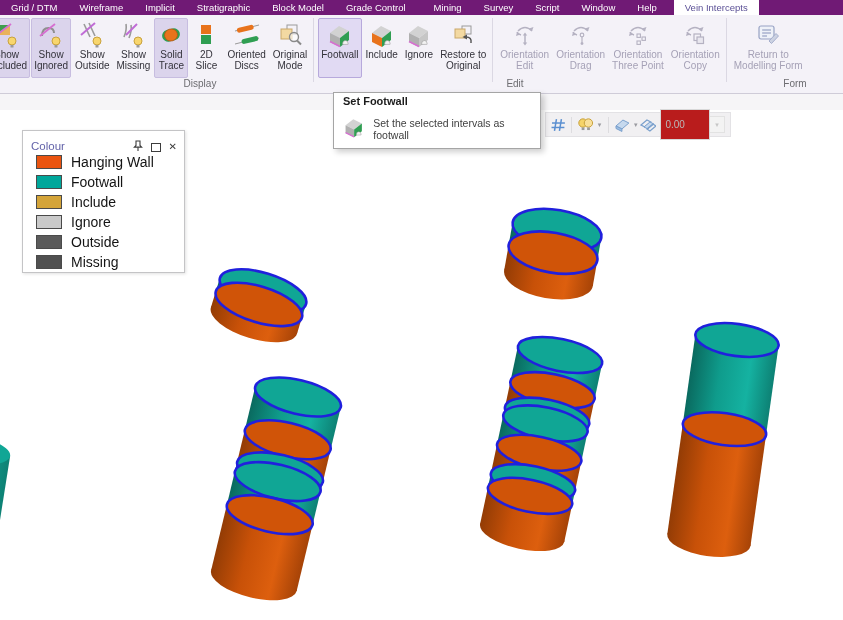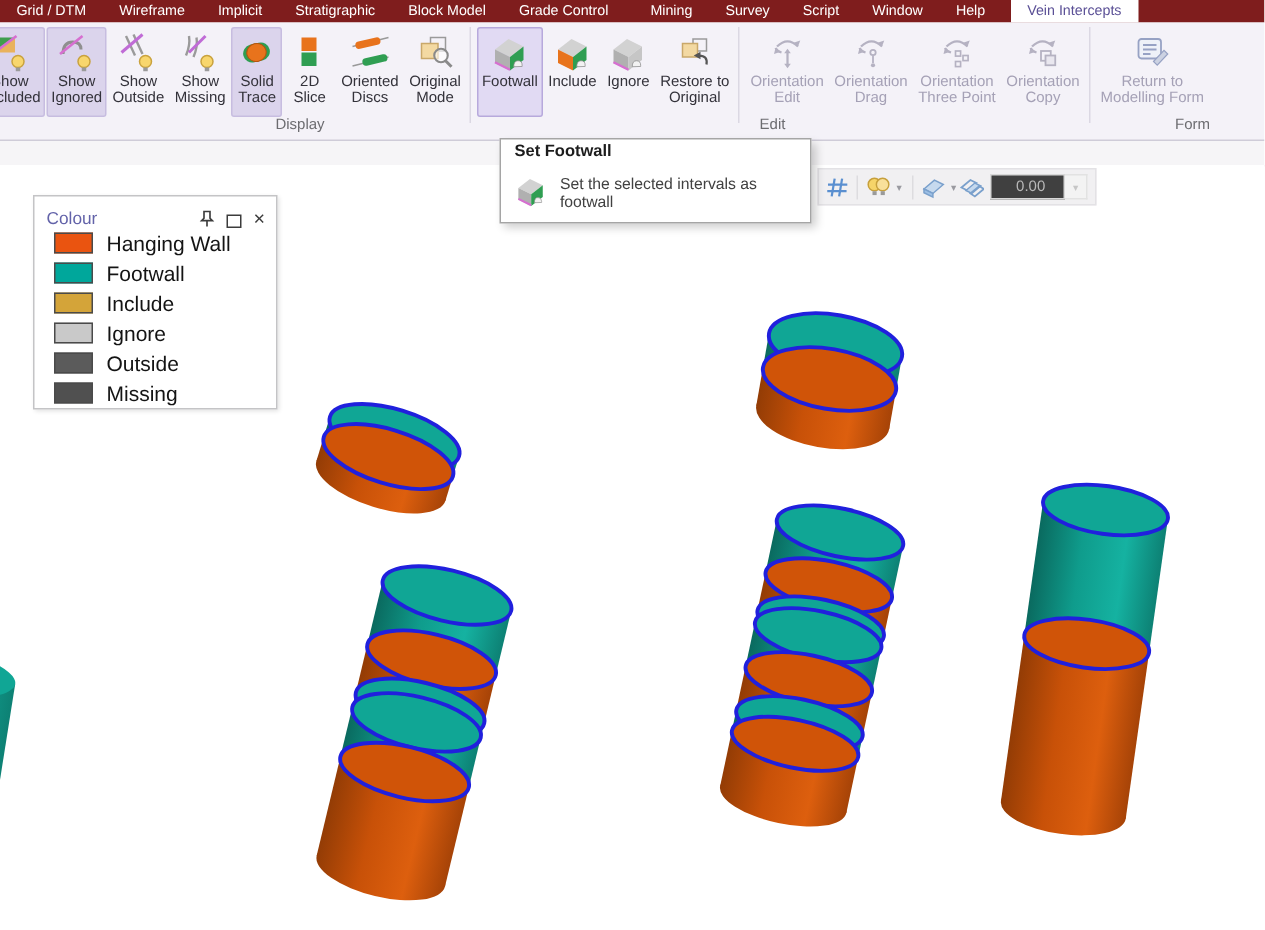--- a/index.html
+++ b/index.html
@@ -1,20 +1,20 @@
 <!DOCTYPE html>
 <html><head>
 <meta charset="utf-8">
 <style>
   html,body{margin:0;padding:0;}
   body{width:843px;height:620px;position:relative;overflow:hidden;background:#fff;
        font-family:"Liberation Sans",sans-serif;-webkit-font-smoothing:antialiased;}
 
   
-  .tabbar{position:absolute;top:0;left:0;width:843px;height:15px;background:#7f1d1d;display:flex;}
+  .tabbar{position:absolute;top:0;left:0;width:843px;height:15px;background:#701a75;display:flex;}
   .tab{color:#fff;font-size:9.5px;line-height:15px;padding:0 11px;white-space:nowrap;cursor:default;}
   .tab.active{background:#ffffff;color:#5b5096;}
   .tab.gap{margin-left:6px;}
 
   
   .ribbon{position:absolute;top:15px;left:0;width:843px;height:78px;background:#f4f2f8;
           border-bottom:1px solid #cfccd8;display:flex;align-items:flex-start;overflow:hidden;}
   .rbtn{display:flex;flex-direction:column;align-items:center;margin:3px 0 0 1px;padding:1px 2px;
         height:56px;border:1px solid transparent;border-radius:2px;flex:none;}
   .rbtn .ic{width:28px;height:30px;display:flex;align-items:center;justify-content:center;}
@@ -32,22 +32,22 @@
 
   
   .viewport{position:absolute;top:110px;left:0;width:843px;height:510px;background:#fff;}
   #scene{position:absolute;top:0;left:0;}
 
   
   .minibar{position:absolute;left:545px;top:2px;height:25px;width:186px;background:#f1f0f2;
            border:1px solid #e3e2e5;box-sizing:border-box;display:flex;align-items:center;padding:0 5px;z-index:5;}
   .mb-sep{width:1px;height:16px;background:#dddcdf;margin:0 5px;}
   .mb-caret{font-size:7px;color:#9a9aa0;margin:0 2px 0 3px;}
-  .mb-input{width:50px;height:17px;background:#404040;border:1px solid #d8d8d8;box-sizing:border-box;
-            font-size:10px;color:#b9b9b9;display:flex;align-items:center;padding-left:16px;margin-left:4px;}
+  .mb-input{width:50px;height:31px;background:#b91c1c;border:1px solid #d8d8d8;box-sizing:border-box;
+            font-size:10px;color:#b9b9b9;display:flex;align-items:center;padding-left:4px;margin-left:4px;}
   .mb-dd{width:15px;height:17px;background:#f3f3f3;border:1px solid #e2e2e2;border-left:none;box-sizing:border-box;
          display:flex;align-items:center;justify-content:center;font-size:7px;color:#c6c6c6;}
 
   
   .cpanel{position:absolute;left:22px;top:20px;width:163px;height:143px;background:#fff;
           border:1px solid #c4c4c6;box-shadow:1px 1px 3px rgba(0,0,0,.12);z-index:10;box-sizing:border-box;}
   .cp-title{height:21px;display:flex;align-items:flex-end;padding:0 7px 0 8px;}
   .cp-name{color:#6363a9;font-size:11.5px;flex:1;}
   .cp-ico{color:#3c3c3c;font-size:10px;margin-left:8px;line-height:10px;cursor:default;}
   .cp-max{display:inline-block;width:8px;height:7px;border:1.3px solid #3c3c3c;margin-left:8px;}

